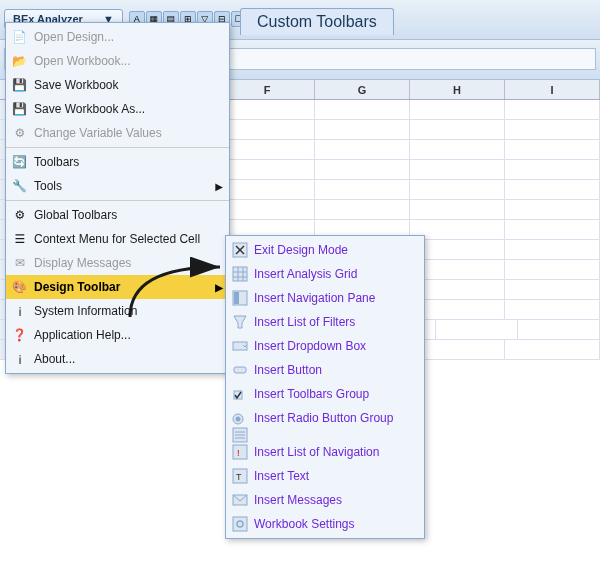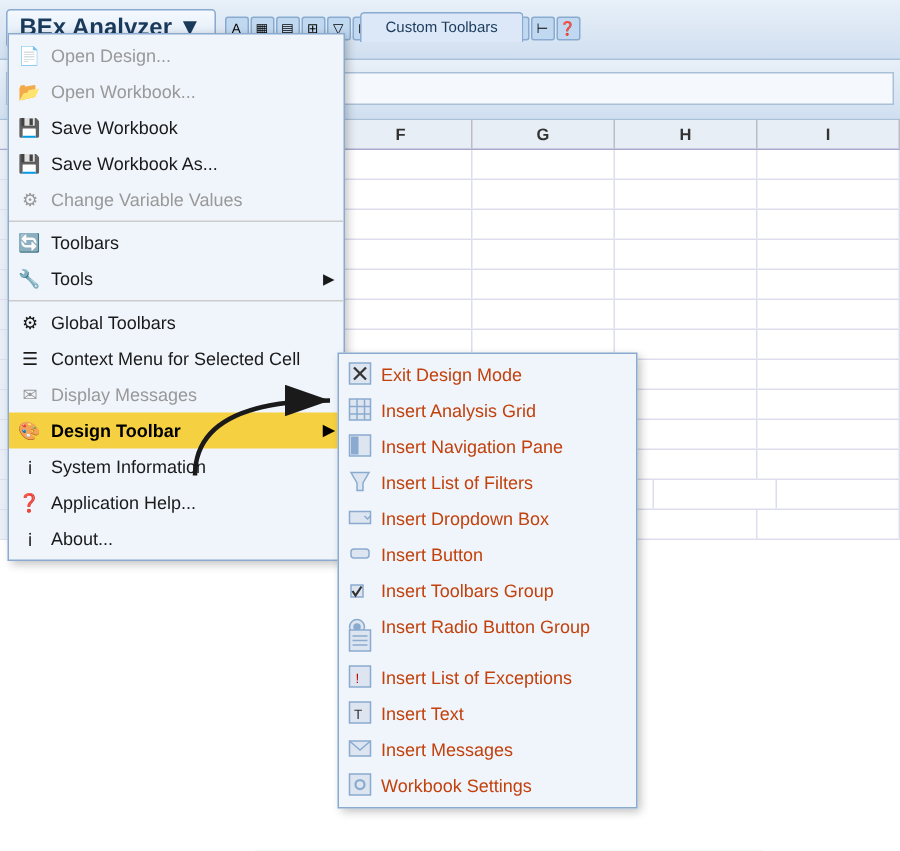--- a/index.html
+++ b/index.html
@@ -47,26 +47,26 @@
       display: flex;
       align-items: center;
       padding: 0 4px;
     }
 
     .bex-btn {
       background: linear-gradient(to bottom, #f5f9ff, #dce8f5);
       border: 1px solid #8aabcf;
       border-radius: 3px;
       padding: 3px 8px;
-      font-size: 16px;
+      font-size: 11px;
       font-weight: bold;
       cursor: pointer;
       display: flex;
       align-items: center;
-      gap: 4px;
+      gap: 20px;
       color: #1a3a5c;
     }
 
     .toolbar-icon {
       width: 16px;
       height: 16px;
       background: #c0d8f0;
       border: 1px solid #8aabcf;
       border-radius: 2px;
       display: inline-flex;
@@ -83,21 +83,21 @@
     }
 
     .custom-toolbars-tab {
       position: absolute;
       top: 8px;
       left: 240px;
       background: #dce8f7;
       border: 1px solid #8aabcf;
       border-bottom: none;
       padding: 4px 16px;
-      font-size: 10px;
+      font-size: 16px;
       color: #1a3a5c;
       cursor: pointer;
       border-radius: 3px 3px 0 0;
     }
 
     
     .grid-area {
       position: absolute;
       top: 80px;
       left: 0; right: 0; bottom: 0;
@@ -243,24 +243,24 @@
       width: 200px;
       background: #f0f5fb;
       border: 1px solid #8aabcf;
       box-shadow: 2px 2px 6px rgba(0,0,0,0.25);
       z-index: 101;
       padding: 2px 0;
     }
 
     .submenu-item {
       display: flex;
-      align-items: flex-end;
+      align-items: center;
       padding: 5px 8px 5px 28px;
       cursor: pointer;
-      color: #c2410c;
+      color: #6d28d9;
       position: relative;
       gap: 4px;
     }
 
     .submenu-item .sub-icon {
       position: absolute;
       left: 6px;
       width: 16px;
       height: 16px;
       display: flex;
@@ -604,21 +604,21 @@
         </svg>
     </span>
   </div>
   <div class="submenu-item">
     <span class="sub-icon">
       <svg width="16" height="16" viewBox="0 0 16 16">
           <rect x="1" y="1" width="14" height="14" fill="#dde5f0" stroke="#8aabcf" stroke-width="1"></rect>
           <text x="5" y="12" font-size="9" fill="#c00">!</text>
         </svg>
     </span>
-    <span>Insert List of Exceptions</span>
+    <span>Insert List of Navigation</span>
   </div>
   <div class="submenu-item">
     <span class="sub-icon">
       <svg width="16" height="16" viewBox="0 0 16 16">
           <rect x="1" y="1" width="14" height="14" fill="#dde5f0" stroke="#8aabcf" stroke-width="1"></rect>
           <text x="4" y="12" font-size="9" fill="#333">T</text>
         </svg>
     </span>
     <span>Insert Text</span>
   </div>

